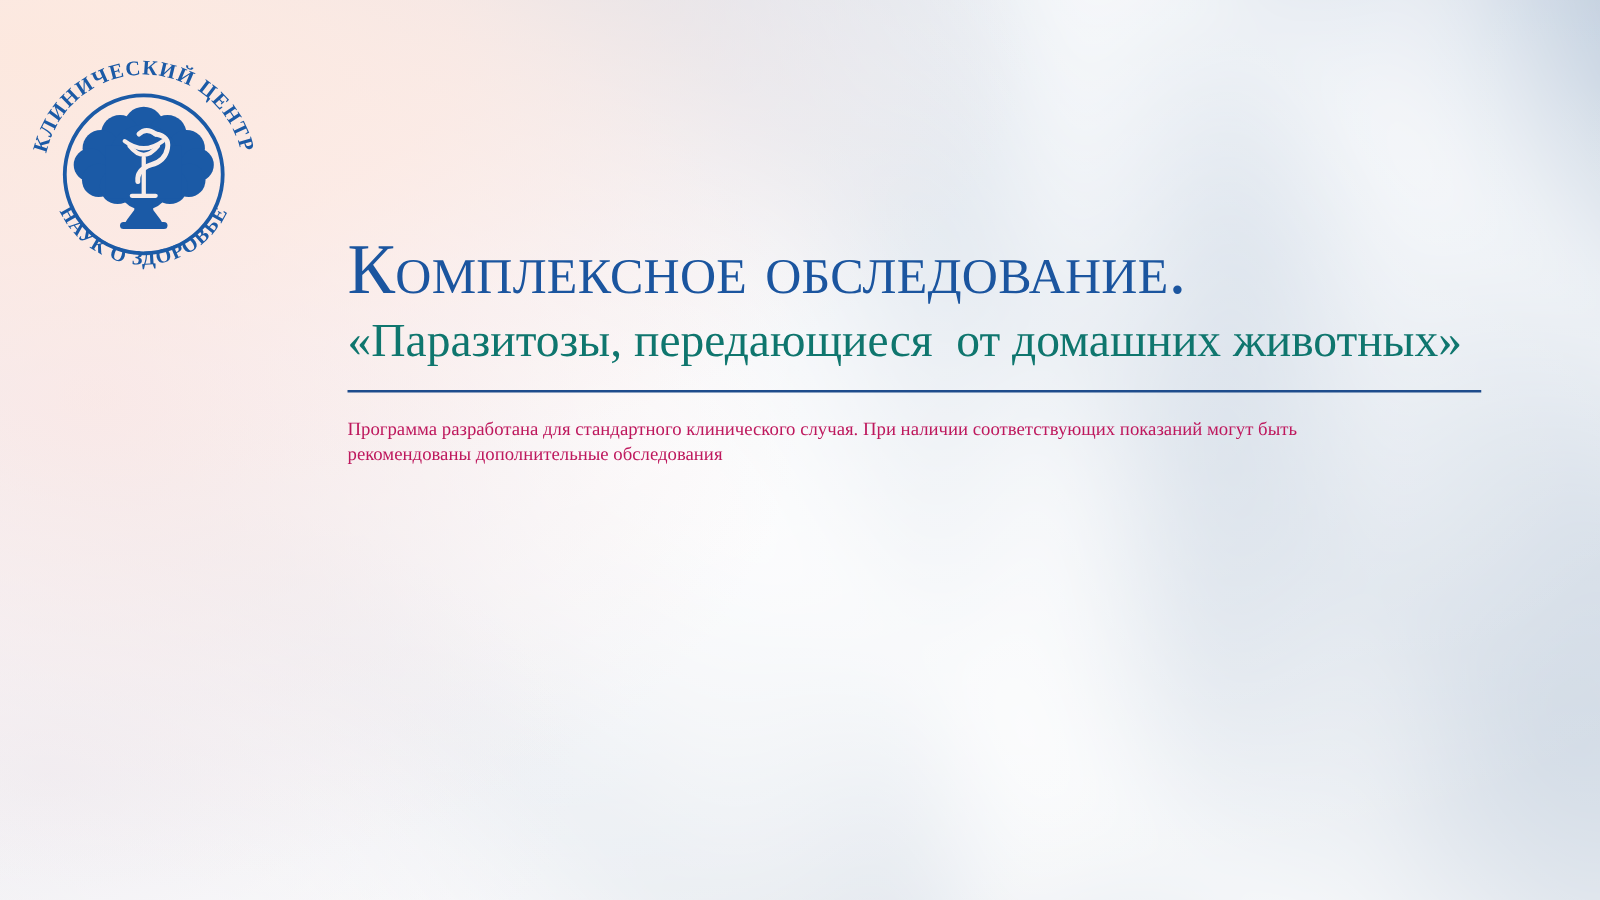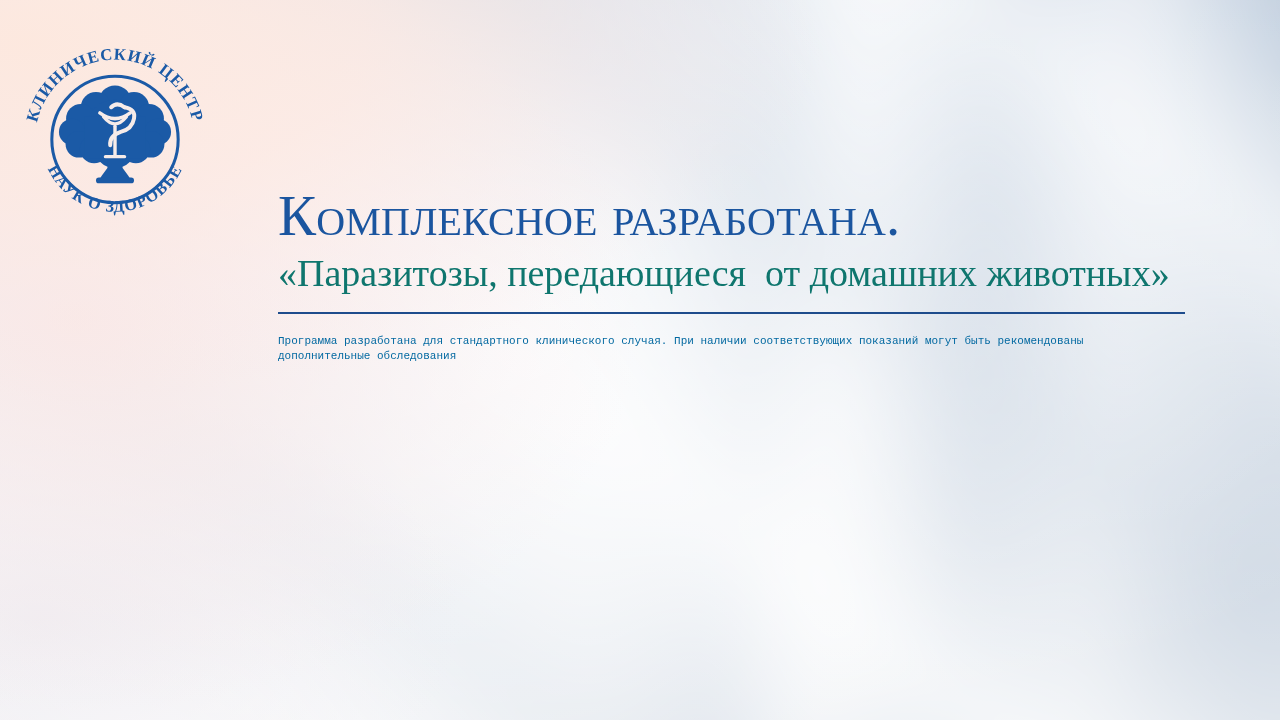--- a/index.html
+++ b/index.html
@@ -132,26 +132,25 @@
 
   .rule {
     margin-top: 16px;
     width: 907px;
     height: 2px;
     background: #1e4c8c;
   }
 
   .note {
     margin: 20px 0 0 0;
-    font-size: 11px;
+    font-size: 15px;
     line-height: 1.38;
-    color: #0369a1;
+    color: #be185d;
     max-width: 862px;
     white-space: pre-wrap;
-    font-family: Liberation Mono, monospace;
   }
 </style>
 </head>
 <body>
 
 <div class="slide">
 
   <div class="bg-photo"></div>
   <div class="bg-veil"></div>
   <div class="bg-warm"></div>
@@ -207,21 +206,21 @@
 
           <path d="M 110,78 Q 122,80 120,90 Q 118,101 106,104 Q 94,108 95,118" stroke-width="4.2"></path>
 
           <path d="M 110,78 Q 102,72 96,78" stroke-width="4.2"></path>
         </g>
       </g>
     </svg>
   </div>
 
   <div class="content">
-    <h1 class="title">Комплексное разработана.</h1>
+    <h1 class="title">Комплексное обследование.</h1>
 
     <h2 class="subtitle">«Паразитозы, передающиеся  от домашних животных»</h2>
 
     <div class="rule"></div>
 
     <p class="note">Программа разработана для стандартного клинического случая. При наличии соответствующих показаний могут быть рекомендованы дополнительные обследования</p>
   </div>
 
 </div>
 

